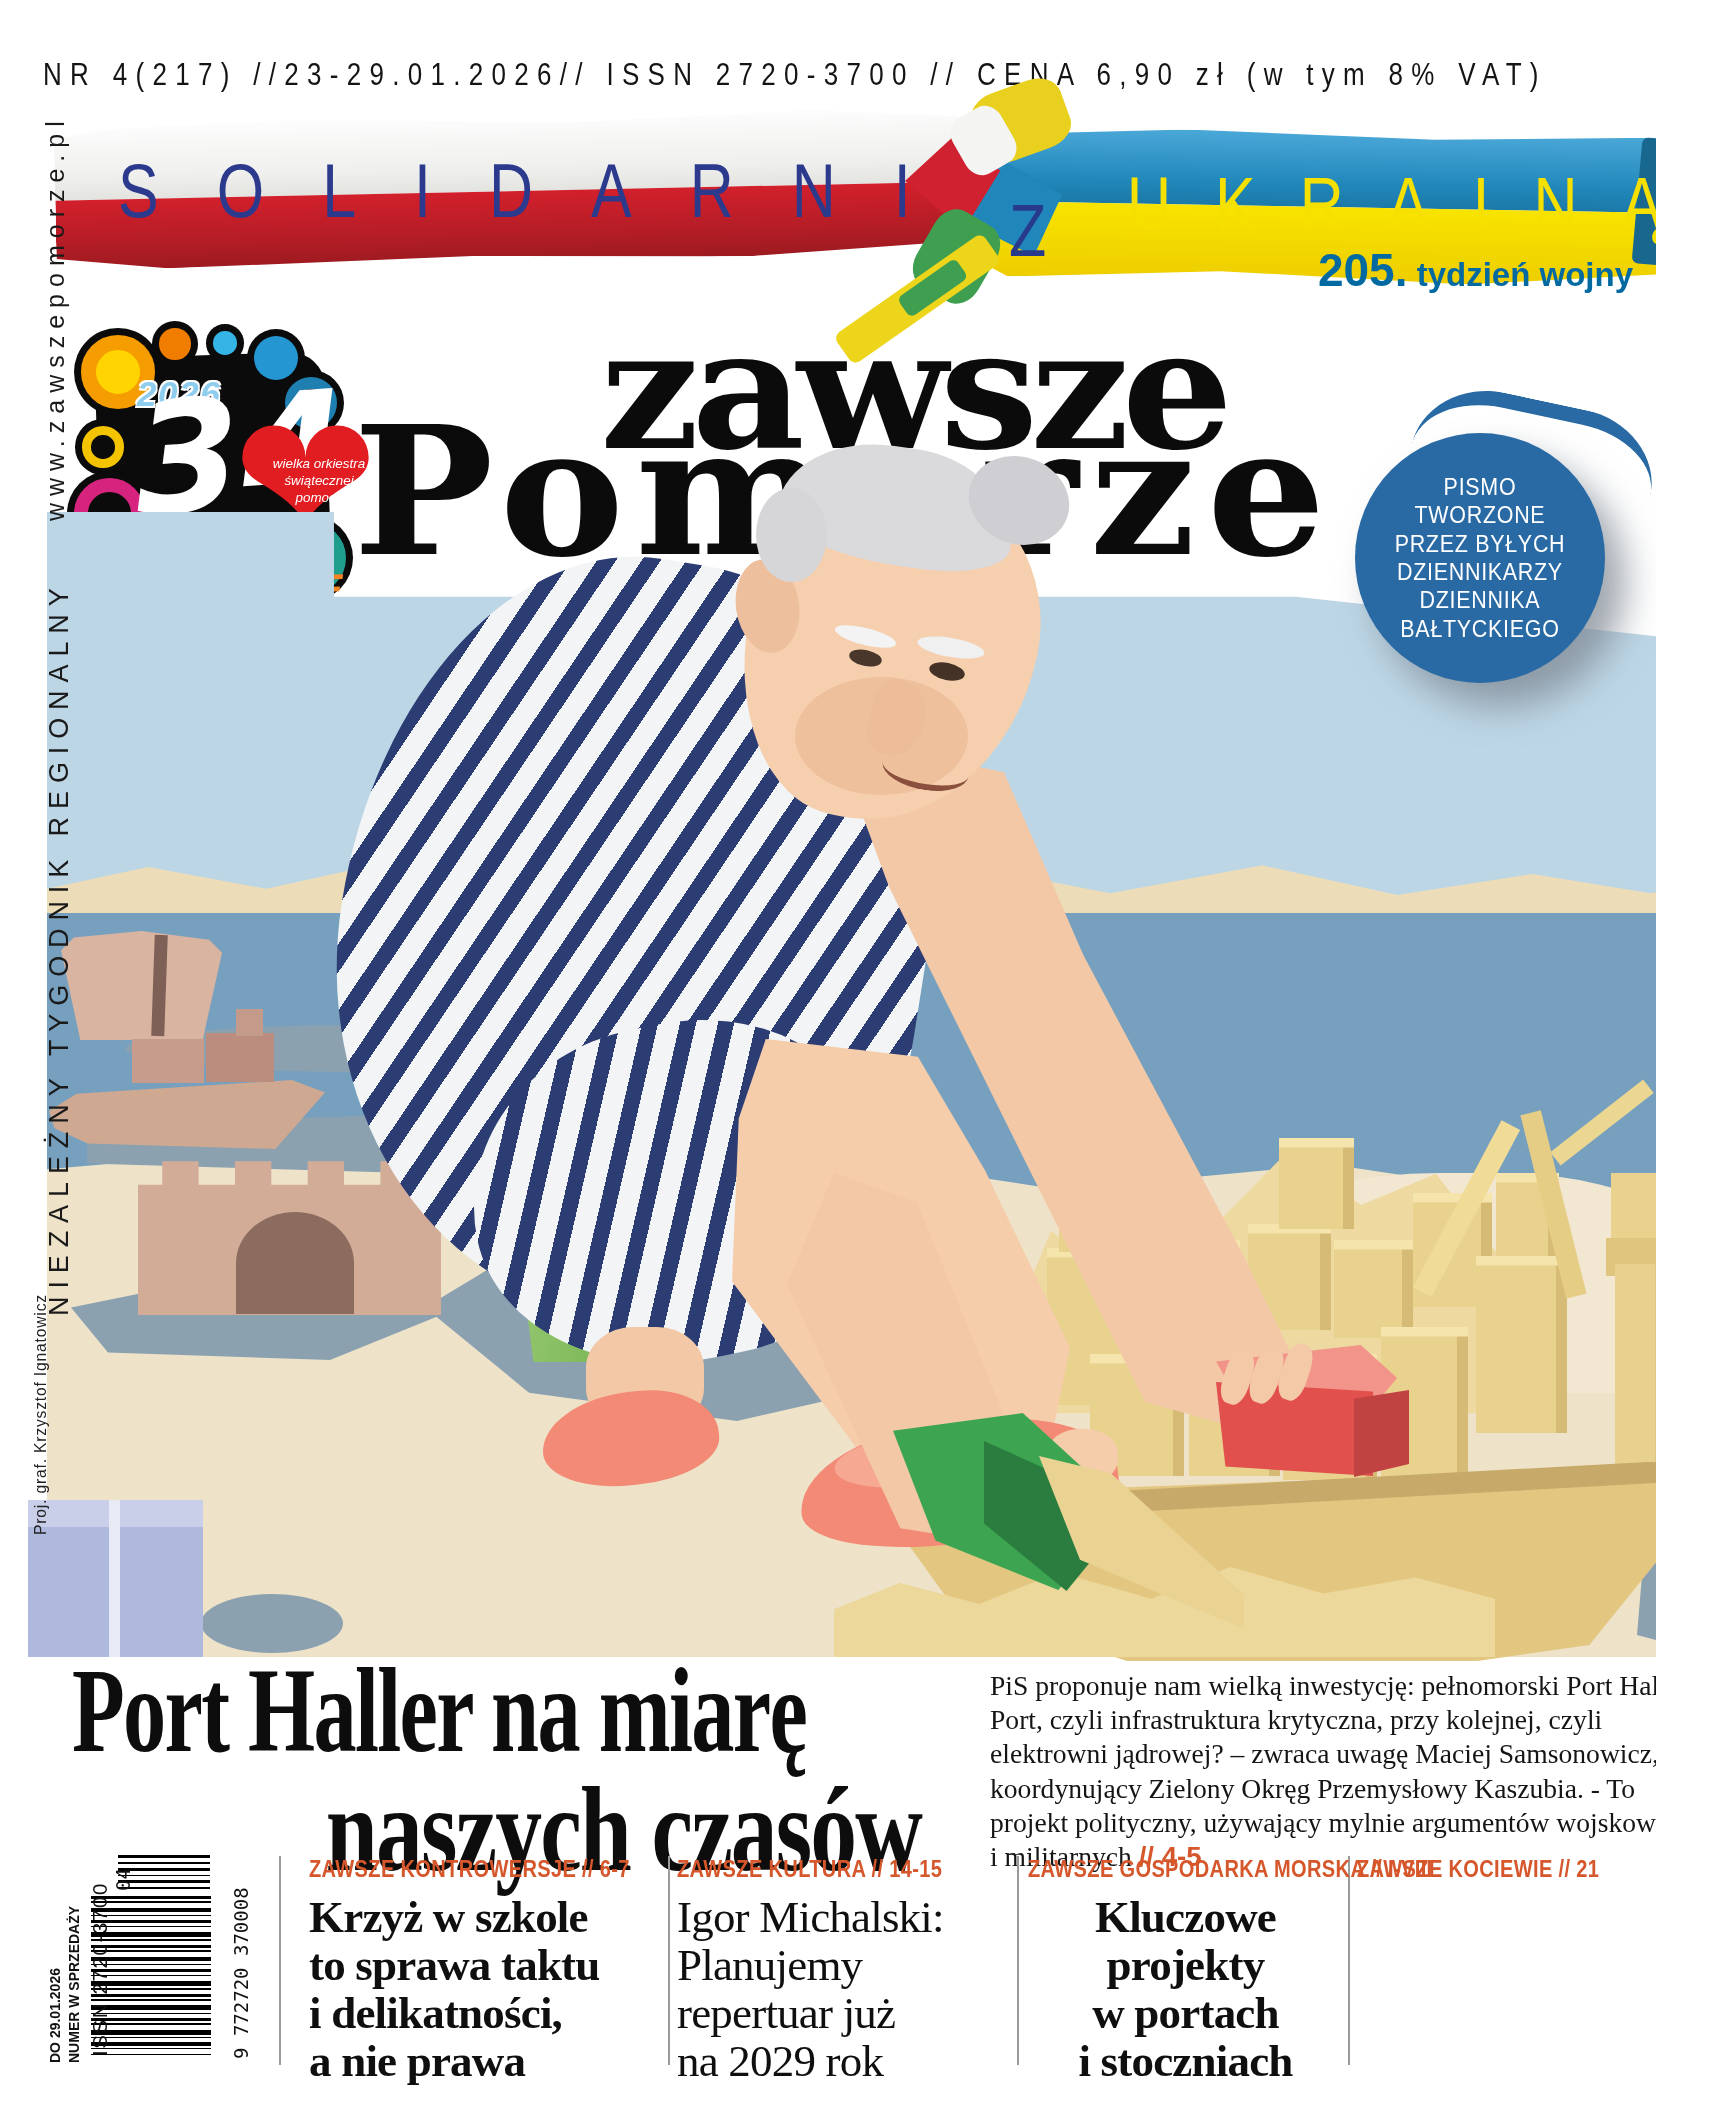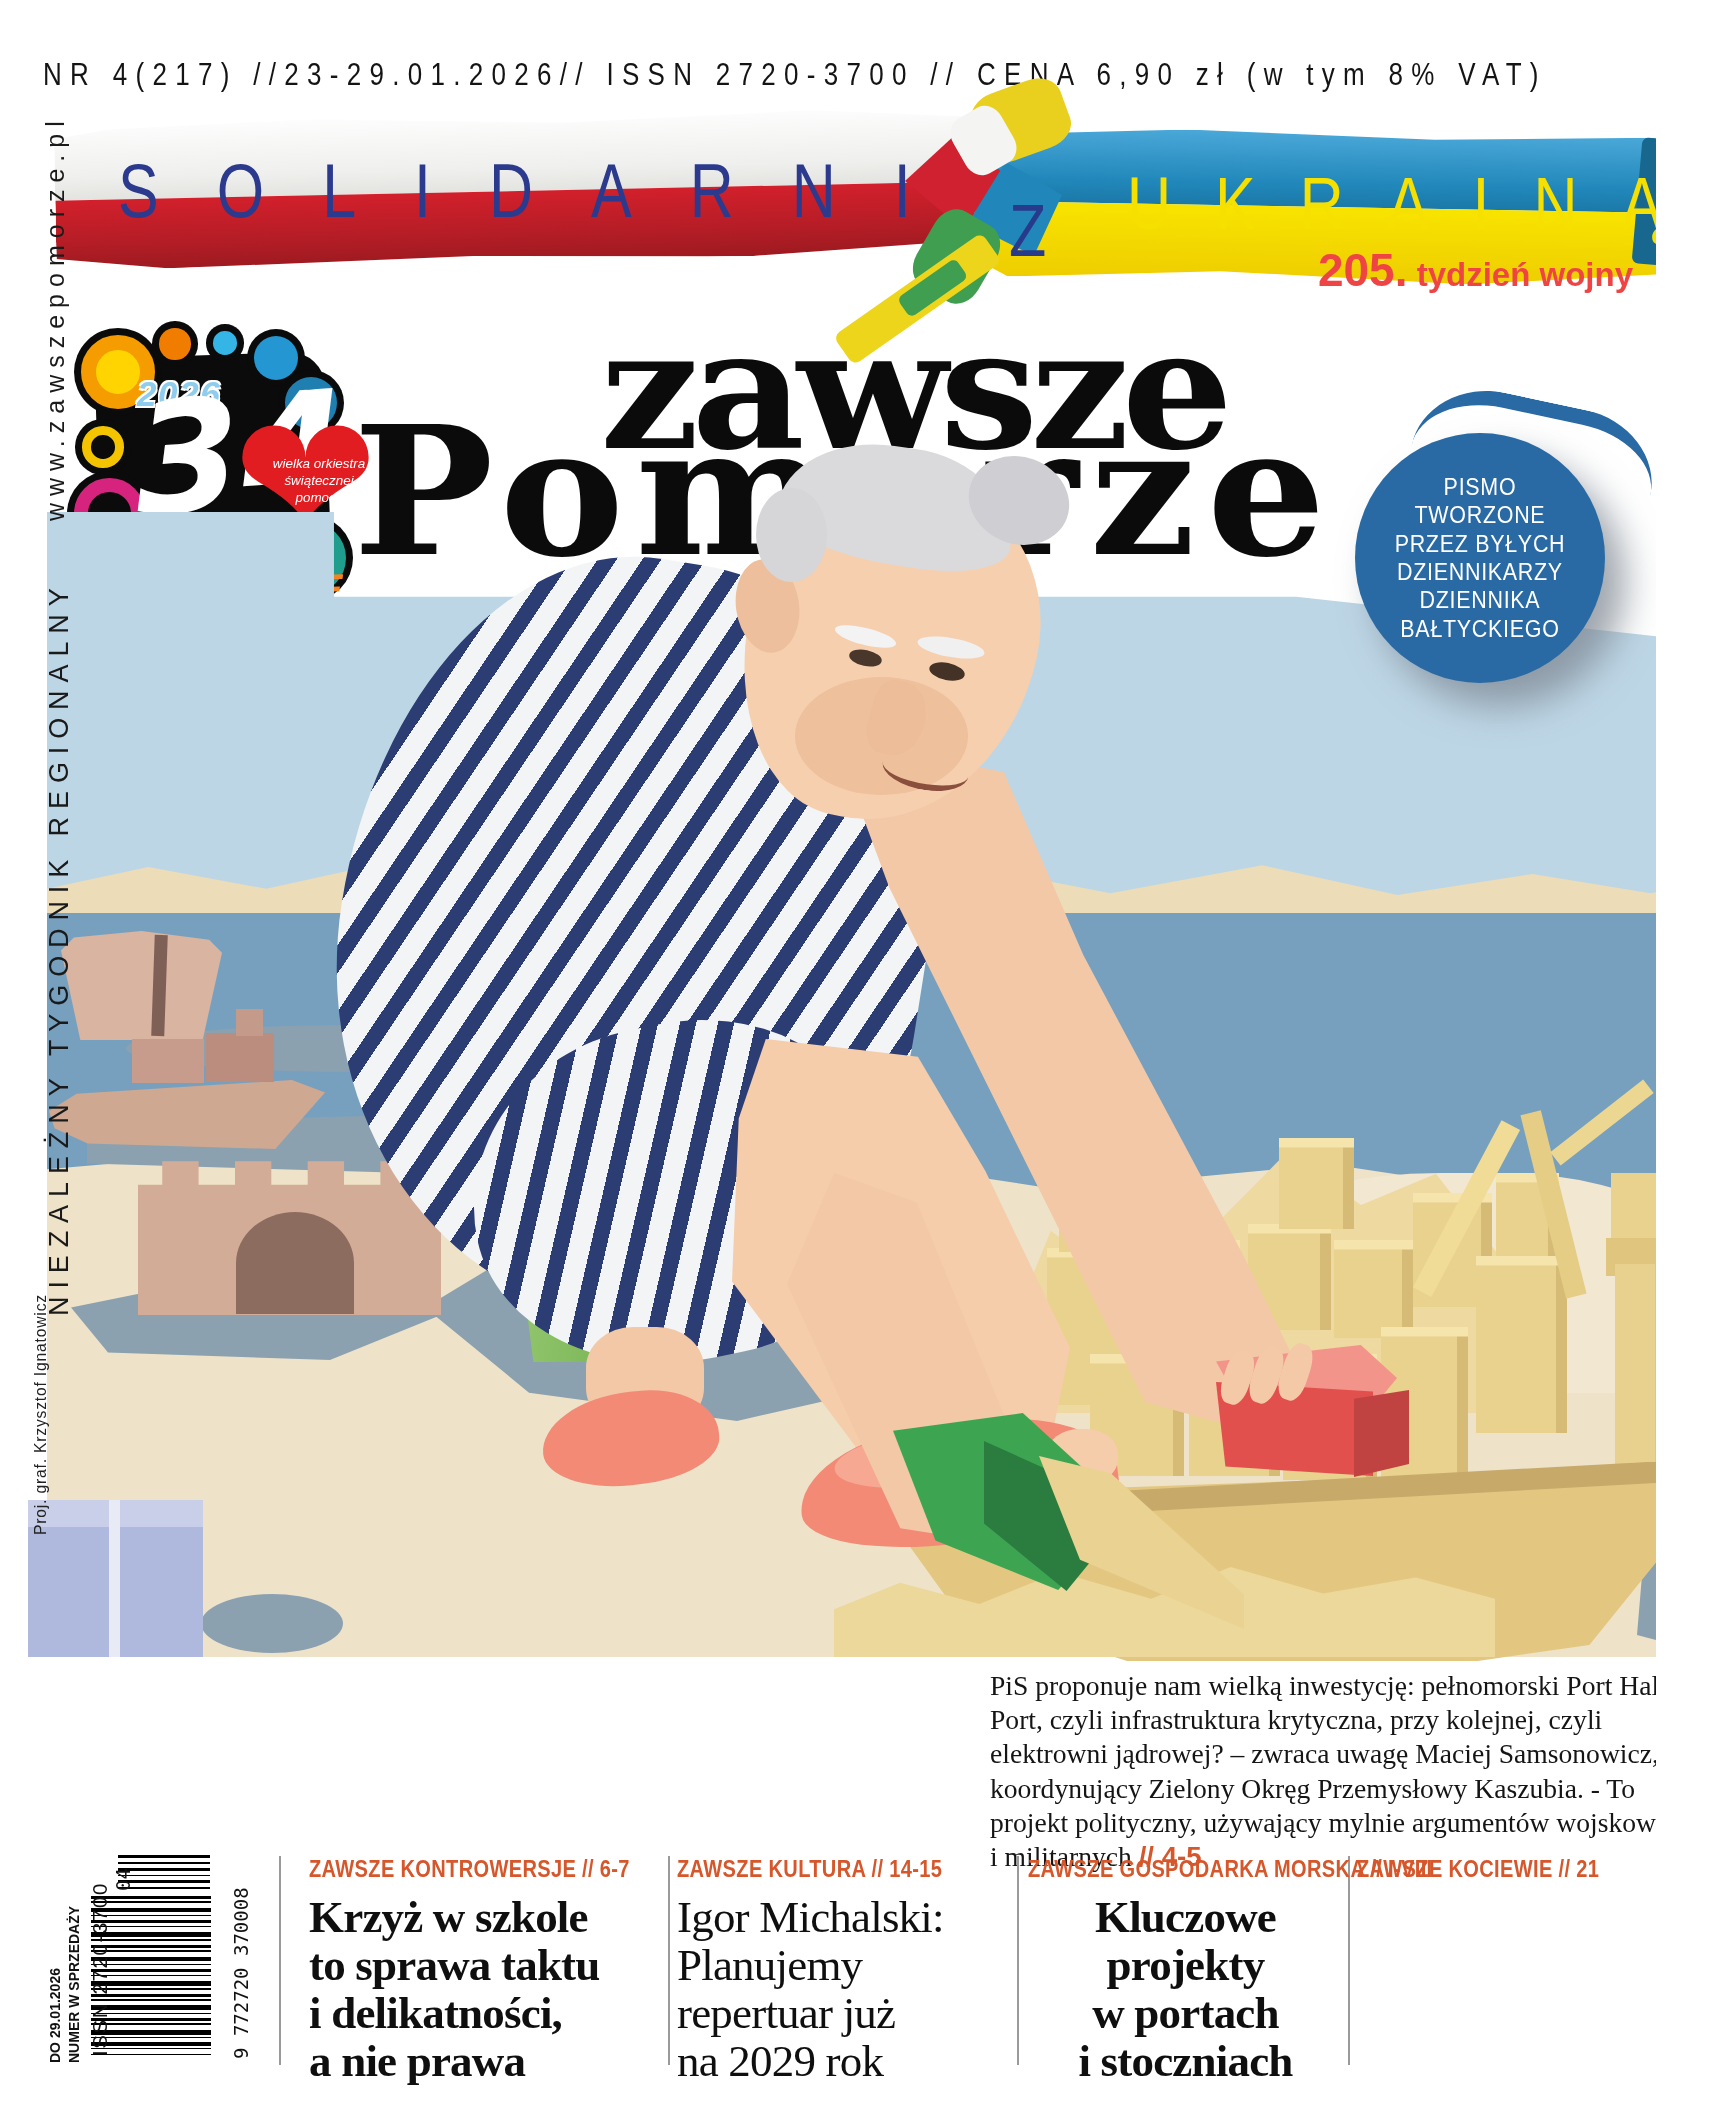--- a/index.html
+++ b/index.html
@@ -19,21 +19,21 @@
      clip-path:polygon(0 6%,30% 0,65% 4%,96% 0,100% 10%,100% 90%,70% 100%,35% 94%,5% 100%,0 88%);}
   #ribbon-ua .half-top{height:50%;background:linear-gradient(180deg,#4aa8d8,#2187ba 70%,#1b79a8);}
   #ribbon-ua .half-bot{height:50%;background:linear-gradient(180deg,#f8e400,#eecd00);}
   #ua-fold{left:1637px;top:123px;width:44px;height:126px;background:#17678e;transform:rotate(5deg);border-radius:6.3px;}
   .knot{border-radius:30%;}
   #solidarni{left:118px;top:131px;width:787px;font-size:61px;font-weight:400;letter-spacing:58px;
      color:#2c3a8e;transform:scaleY(1.25);transform-origin:left top;white-space:nowrap;}
   #z-letter{left:1009px;top:173px;font-size:61px;color:#273a8c;transform:scaleY(1.2);transform-origin:left top;}
   #ukraina{left:1127px;top:146px;font-size:61px;letter-spacing:44px;color:#f6e000;
      transform:scaleY(1.2);transform-origin:left top;white-space:nowrap;}
-  #war-week{left:1212px;top:227px;width:421px;text-align:right;color:#ef4444;white-space:nowrap;}
+  #war-week{left:1212px;top:227px;width:421px;text-align:right;color:#0369a1;white-space:nowrap;}
   #war-week .num{font-size:46px;font-weight:bold;}
   #war-week .lbl{font-size:33px;font-weight:bold;}
   
   .vtext{transform:rotate(-90deg);transform-origin:left top;white-space:nowrap;}
   #v-site{left:41px;top:505px;font-size:25px;letter-spacing:7px;color:#1a1a1a;}
   #v-tagline{left:44px;top:1300px;font-size:27px;letter-spacing:7.9px;color:#1a1a1a;}
   #v-credit{left:31.5px;top:1519px;font-size:15.7px;letter-spacing:0.8px;color:#222;}
   
   #wosp{left:87px;top:328px;width:260px;height:283px;}
   #wosp .blob{left:11px;top:11px;width:230px;height:224px;background:#0b0b0b;border-radius:35px;transform:rotate(-2deg);}
@@ -258,20 +258,24 @@
 PRZEZ BYŁYCH
 DZIENNIKARZY
 DZIENNIKA
 BAŁTYCKIEGO</div>
   </div>
 
   <div class="abs vtext" id="v-site">www.zawszepomorze.pl</div>
   <div class="abs vtext" id="v-tagline">NIEZALEŻNY TYGODNIK REGIONALNY</div>
   <div class="abs vtext" id="v-credit">Proj. graf. Krzysztof Ignatowicz</div>
 
+  <div class="abs serif" id="headline">
+    <div class="h-line" id="hl1">Port Haller na miarę</div>
+    <div class="h-line" id="hl2">naszych czasów</div>
+  </div>
 
   <div class="abs serif" id="lead"><span>PiS proponuje nam wielką inwestycję: pełnomorski Port Haller. Port, czyli infrastruktura krytyczna, przy kolejnej, czyli elektrowni jądrowej? – zwraca uwagę Maciej Samsonowicz, koordynujący Zielony Okręg Przemysłowy Kaszubia. - To projekt polityczny, używający mylnie argumentów wojskowych i militarnych </span><span class="pages">// 4-5</span></div>
 
   <div class="divider" style="left:279px;"></div>
   <div class="divider" style="left:668px;"></div>
   <div class="divider" style="left:1017px;"></div>
   <div class="divider" style="left:1348px;"></div>
   <div class="divider" style="left:1675px;"></div>
 
   <div class="kicker" style="left:309px;">ZAWSZE KONTROWERSJE // 6-7</div>

